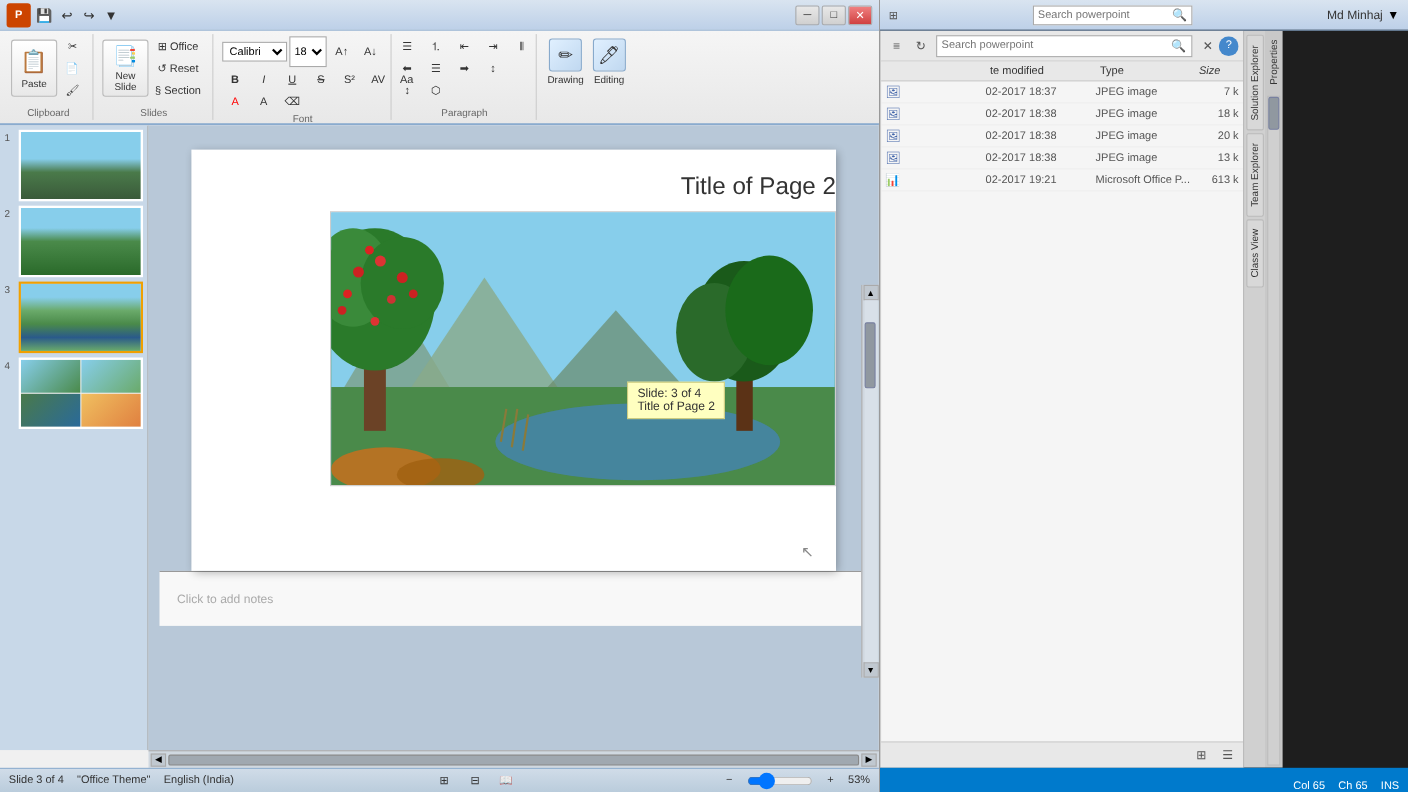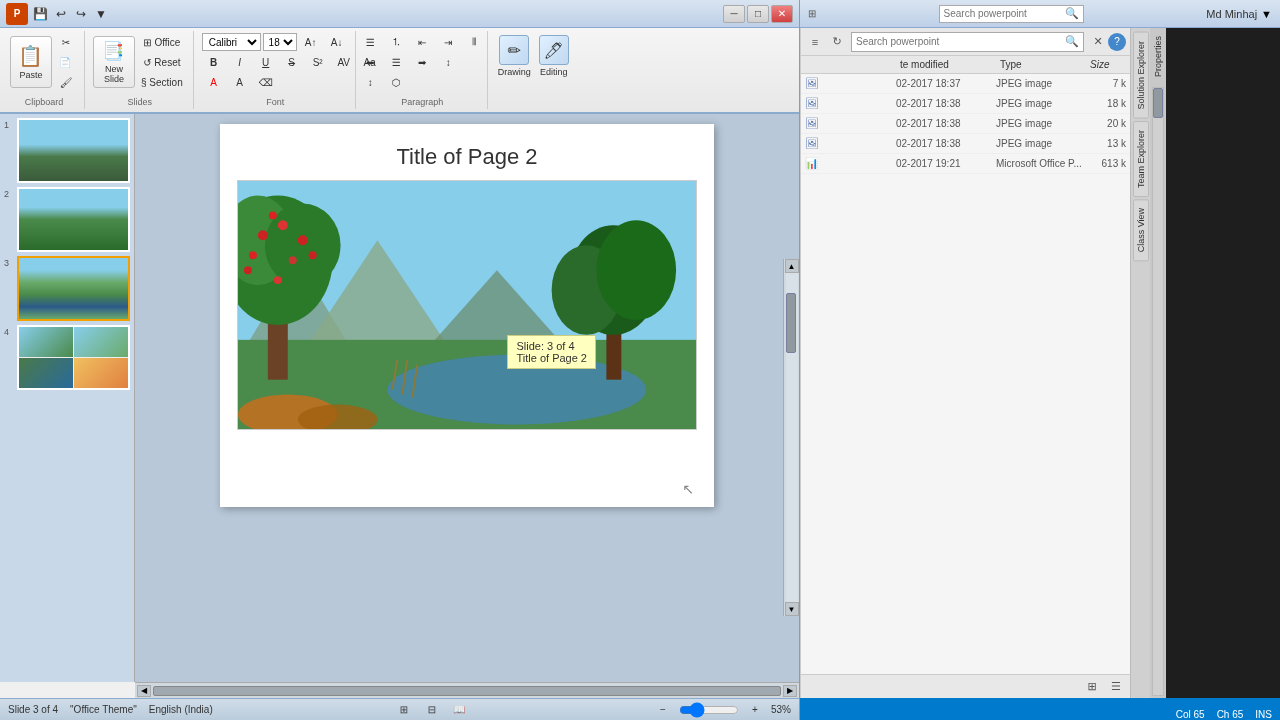--- a/index.html
+++ b/index.html
@@ -144,25 +144,24 @@
 
     .font-row { display: flex; gap: 2px; align-items: center; }
     .font-select {
       width: 110px; height: 18px;
       border: 1px solid #aaa;
       background: white;
       font-size: 10px;
       padding: 0 2px;
     }
     .font-size-select {
-      width: 36px; height: 18px;
+      width: 36px; height: 28px;
       border: 1px solid #aaa;
       background: white;
       font-size: 10px;
-      text-align: right;
     }
 
     
     .drawing-editing {
       display: flex;
       flex-direction: column;
       align-items: center;
       padding: 4px 8px;
     }
     .de-icons { display: flex; gap: 8px; }
@@ -238,27 +237,28 @@
       background: #b8c8d8;
       display: flex;
       flex-direction: column;
       align-items: center;
       padding: 10px 10px 0 10px;
       position: relative;
       overflow: hidden;
     }
     .slide-canvas {
       background: white;
-      width: 494px;
+      width: 586px;
       height: 383px;
       box-shadow: 2px 2px 8px rgba(0,0,0,0.3);
       position: relative;
       display: flex;
       flex-direction: column;
-      align-items: center;
+      align-items: flex-end;
+      margin-top: 12px;
     }
     .slide-title {
       font-size: 22px;
       color: #333;
       margin-top: 20px;
       font-weight: normal;
     }
     .slide-image-area {
       width: 460px;
       height: 250px;
@@ -748,20 +748,23 @@
           
           <div class="slide-tooltip">
             <div>Slide: 3 of 4</div>
             <div>Title of Page 2</div>
           </div>
         </div>
 
         <div class="cursor-indicator" style="position:absolute; bottom:10px; right:20px; font-size:14px; color:#888;">↖</div>
       </div>
 
+      <div class="notes-area">
+        <span>Click to add notes</span>
+      </div>
 
       <div class="v-scroll">
         <div class="v-scroll-arrow">▲</div>
         <div class="v-scroll-track">
           <div class="v-scroll-thumb"></div>
         </div>
         <div class="v-scroll-arrow">▼</div>
       </div>
 
     </div>

